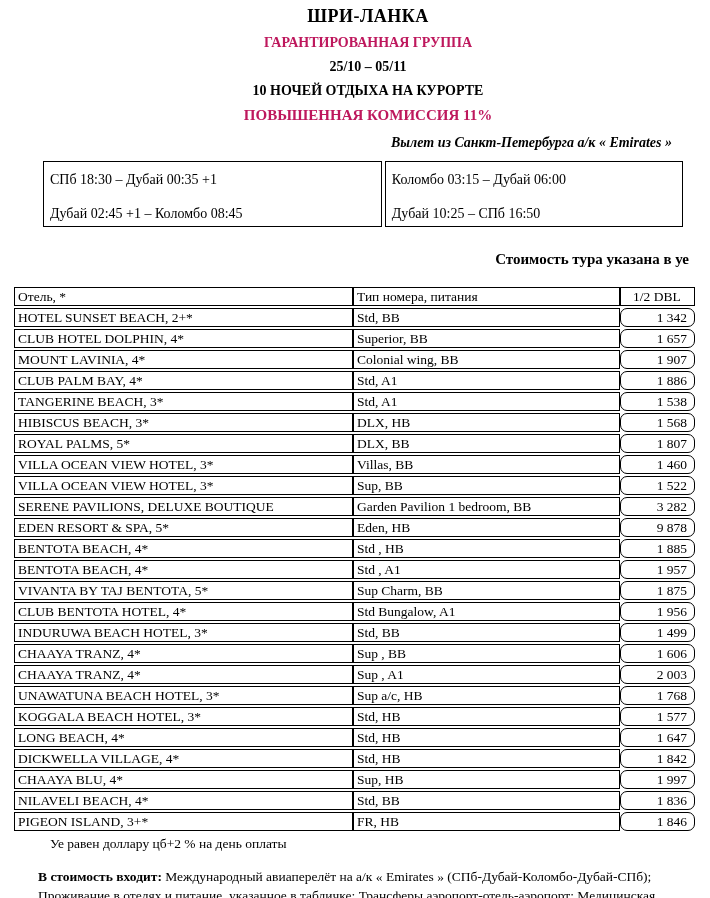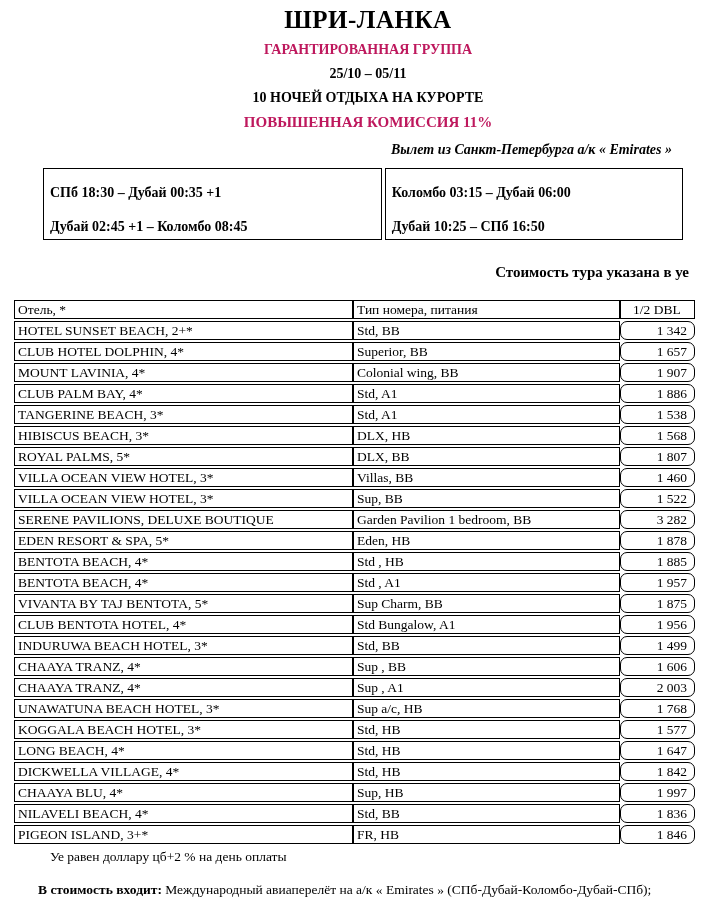--- a/index.html
+++ b/index.html
@@ -4,40 +4,40 @@
 <style>
   html,body{margin:0;padding:0;background:#ffffff;}
   body{
     width:710px;height:898px;
     font-family:"Liberation Serif","DejaVu Serif",serif;
     color:#000;
     position:relative;
     overflow:hidden;
   }
   .header{width:684px;margin:6px 0 0 26px;text-align:center;}
-  .title{font-size:25px;font-weight:bold;letter-spacing:.5px;margin:2px 0 0 0;}
+  .title{font-size:18px;font-weight:bold;letter-spacing:.5px;margin:2px 0 0 0;}
   .red{color:#be185d;}
   .hline{font-size:14px;font-weight:bold;margin-top:9px;line-height:14px;}
   .hline.sp{margin-top:10px;}
   .commission{font-size:15px;font-weight:bold;margin-top:9px;}
   .departure{
     width:672px;text-align:right;font-size:14px;font-weight:bold;font-style:italic;
     margin-top:11px;
   }
   
   .flights{
     margin:7px 0 0 40px;
     border-collapse:separate;border-spacing:3px;
     width:646px;
   }
   .flights td{
     border:1.5px solid #000;
     vertical-align:top;
-    padding:16px 6px 4px 6px;
-    font-size:14px;font-weight:bold;
+    padding:10px 6px 4px 6px;
+    font-size:14px;font-weight:normal;
   }
   .flights td .fl1{margin-bottom:18px;}
   .fcell-left{width:334px;}
   .fcell-right{width:292px;}
   .price-note{
     width:672px;text-align:right;
     font-size:15px;font-weight:bold;
     margin-top:21px;
     margin-left:17px;
   }
@@ -161,21 +161,21 @@
         <td class="price">1 522</td>
       </tr>
       <tr>
         <td>SERENE PAVILIONS, DELUXE BOUTIQUE</td>
         <td>Garden Pavilion 1 bedroom, BB</td>
         <td class="price">3 282</td>
       </tr>
       <tr>
         <td>EDEN RESORT &amp; SPA, 5*</td>
         <td>Eden, HB</td>
-        <td class="price">1 878</td>
+        <td class="price">9 878</td>
       </tr>
       <tr>
         <td>BENTOTA BEACH, 4*</td>
         <td>Std , HB</td>
         <td class="price">1 885</td>
       </tr>
       <tr>
         <td>BENTOTA BEACH, 4*</td>
         <td>Std , A1</td>
         <td class="price">1 957</td>

